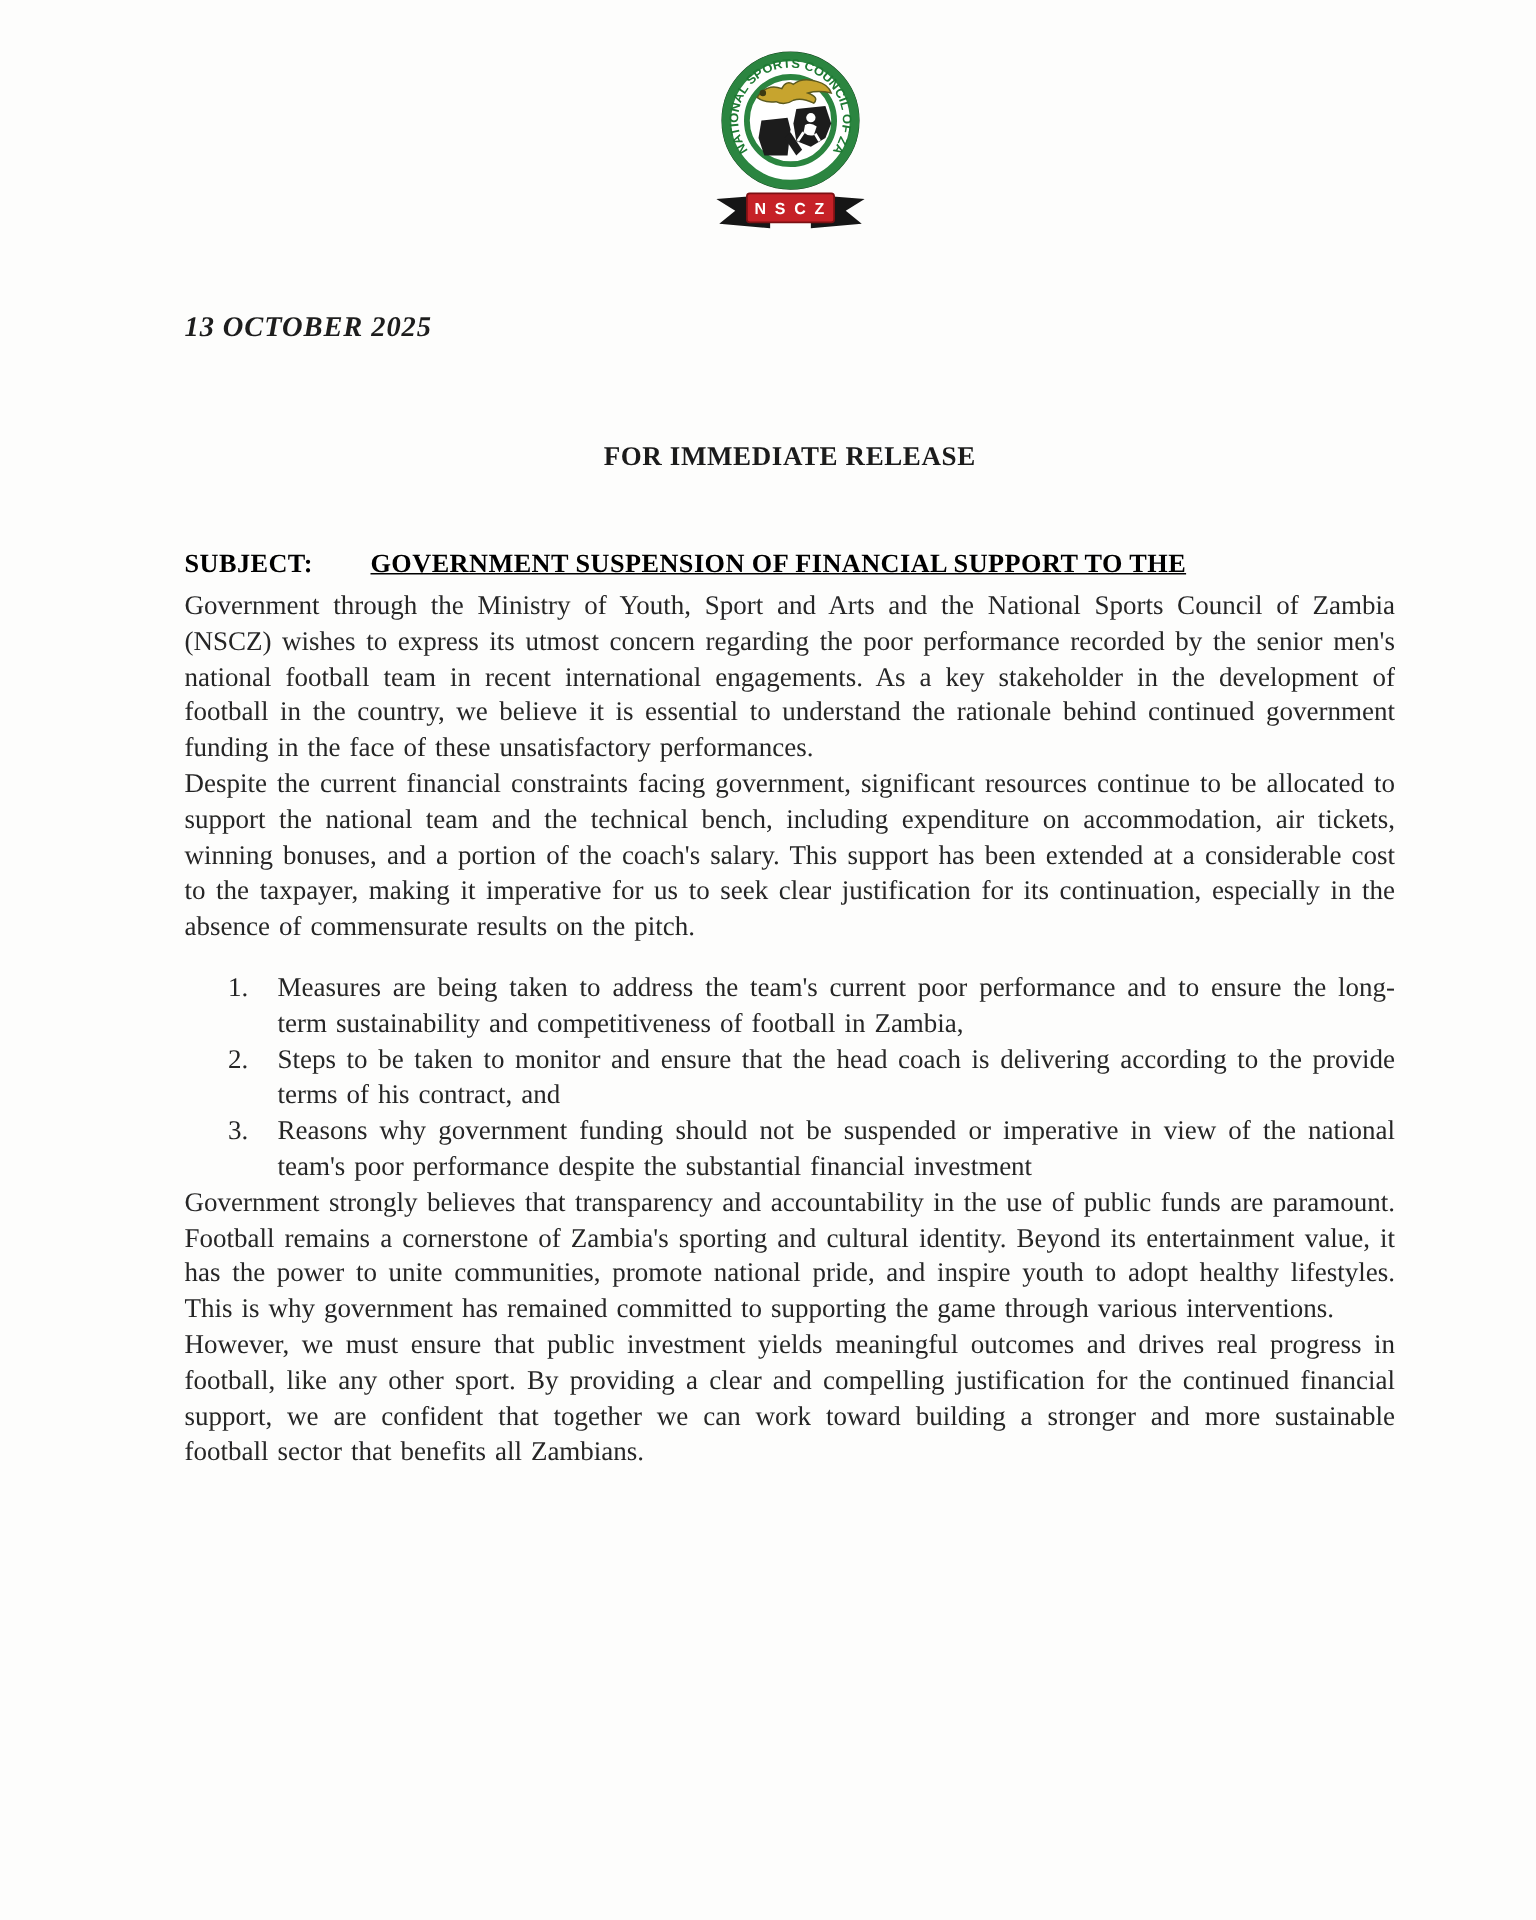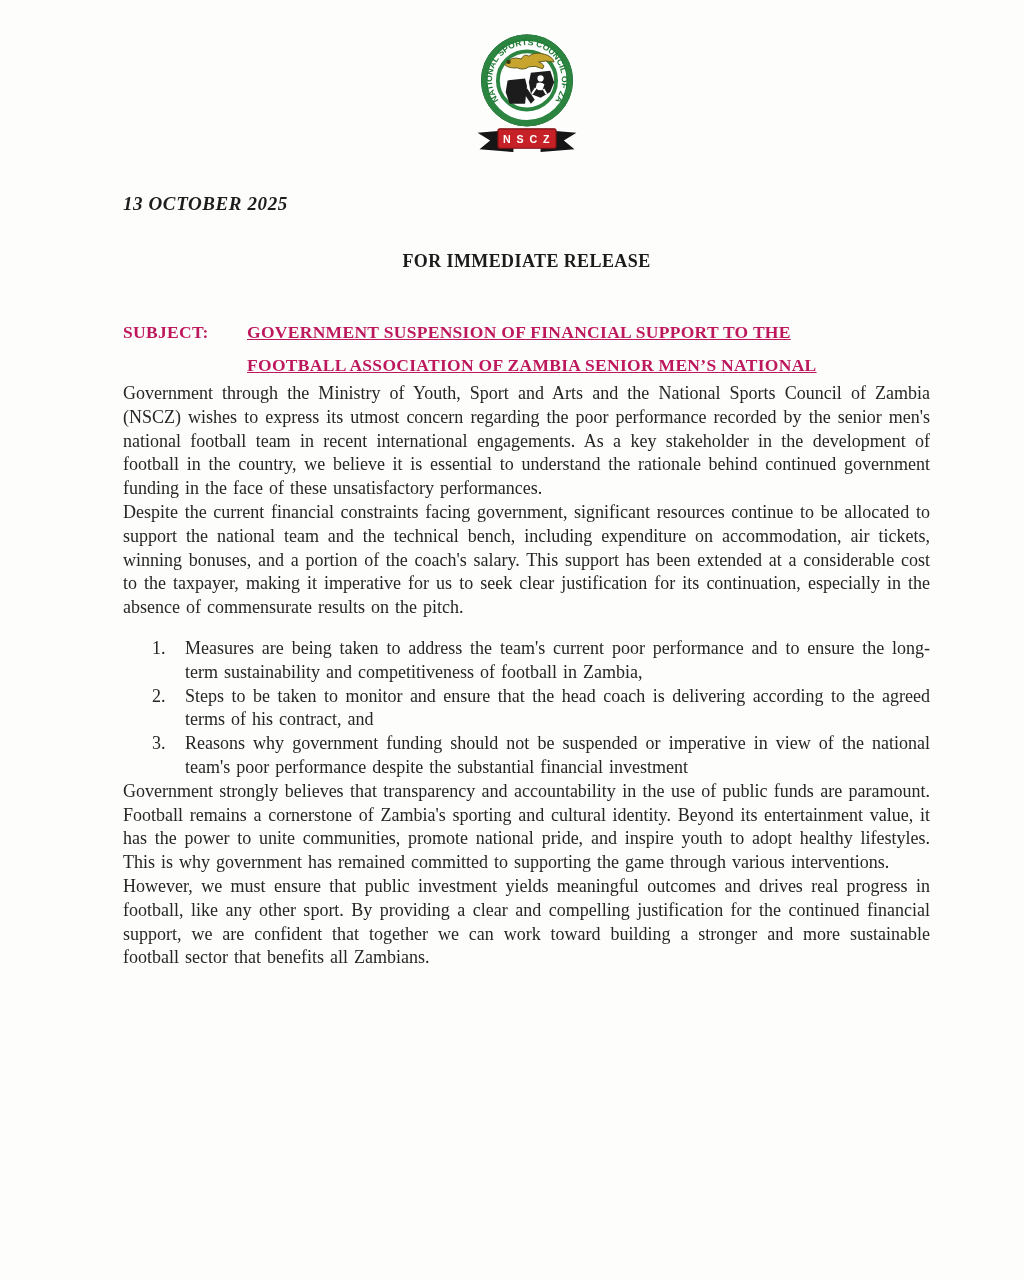--- a/index.html
+++ b/index.html
@@ -16,42 +16,42 @@
     padding: 30px 94px 0 123px;
     position: relative;
   }
   .logo-wrap {
     width: 100%;
     display: flex;
     justify-content: center;
     margin-bottom: 0;
   }
   .doc-date {
-    margin-top: 37px;
+    margin-top: 52px;
     font-size: 19px;
     font-weight: bold;
     font-style: italic;
     letter-spacing: 0.6px;
     color: #1d1d1d;
   }
   .release-line {
-    margin-top: 36px;
+    margin-top: 64px;
     text-align: center;
     font-size: 18px;
     font-weight: bold;
     letter-spacing: 0.4px;
     color: #1b1b1b;
   }
   .subject-block {
     margin-top: 44px;
     display: grid;
     grid-template-columns: 124px 1fr;
     font-weight: bold;
     font-size: 17.5px;
-    color: #be185d;
+    color: #000000;
   }
   .subject-label { line-height: 33px; letter-spacing: 0.3px; }
   .subject-lines div { line-height: 33px; letter-spacing: 0.3px; text-decoration: underline; }
   .body-par {
     font-size: 18px;
     line-height: 23.8px;
     text-align: justify;
     word-spacing: 1.5px;
     color: #262626;
   }
@@ -117,35 +117,34 @@
   </div>
 
   <p class="doc-date">13 OCTOBER 2025</p>
 
   <p class="release-line">FOR IMMEDIATE RELEASE</p>
 
   <div class="subject-block">
     <div class="subject-label">SUBJECT:</div>
     <div class="subject-lines">
       <div>GOVERNMENT SUSPENSION OF FINANCIAL SUPPORT TO THE</div>
-      <div>FOOTBALL ASSOCIATION OF ZAMBIA SENIOR MEN’S NATIONAL</div>
     </div>
   </div>
 
   <p class="body-par first">Government through the Ministry of Youth, Sport and Arts and the National Sports Council of Zambia (NSCZ) wishes to express its utmost concern regarding the poor performance recorded by the senior men's national football team in recent international engagements. As a key stakeholder in the development of football in the country, we believe it is essential to understand the rationale behind continued government funding in the face of these unsatisfactory performances.</p>
   <p class="body-par">Despite the current financial constraints facing government, significant resources continue to be allocated to support the national team and the technical bench, including expenditure on accommodation, air tickets, winning bonuses, and a portion of the coach's salary. This support has been extended at a considerable cost to the taxpayer, making it imperative for us to seek clear justification for its continuation, especially in the absence of commensurate results on the pitch.</p>
 
   <ol class="matters-list">
     <li>
       <span class="num">1.</span>
       <span class="li-text">Measures are being taken to address the team's current poor performance and to ensure the long-term sustainability and competitiveness of football in Zambia,</span>
     </li>
     <li>
       <span class="num">2.</span>
-      <span class="li-text">Steps to be taken to monitor and ensure that the head coach is delivering according to the agreed terms of his contract, and</span>
+      <span class="li-text">Steps to be taken to monitor and ensure that the head coach is delivering according to the provide terms of his contract, and</span>
     </li>
     <li>
       <span class="num">3.</span>
       <span class="li-text">Reasons why government funding should not be suspended or imperative in view of the national team's poor performance despite the substantial financial investment</span>
     </li>
   </ol>
 
   <p class="body-par">Government strongly believes that transparency and accountability in the use of public funds are paramount. Football remains a cornerstone of Zambia's sporting and cultural identity. Beyond its entertainment value, it has the power to unite communities, promote national pride, and inspire youth to adopt healthy lifestyles. This is why government has remained committed to supporting the game through various interventions.</p>
   <p class="body-par">However, we must ensure that public investment yields meaningful outcomes and drives real progress in football, like any other sport. By providing a clear and compelling justification for the continued financial support, we are confident that together we can work toward building a stronger and more sustainable football sector that benefits all Zambians.</p>
 

